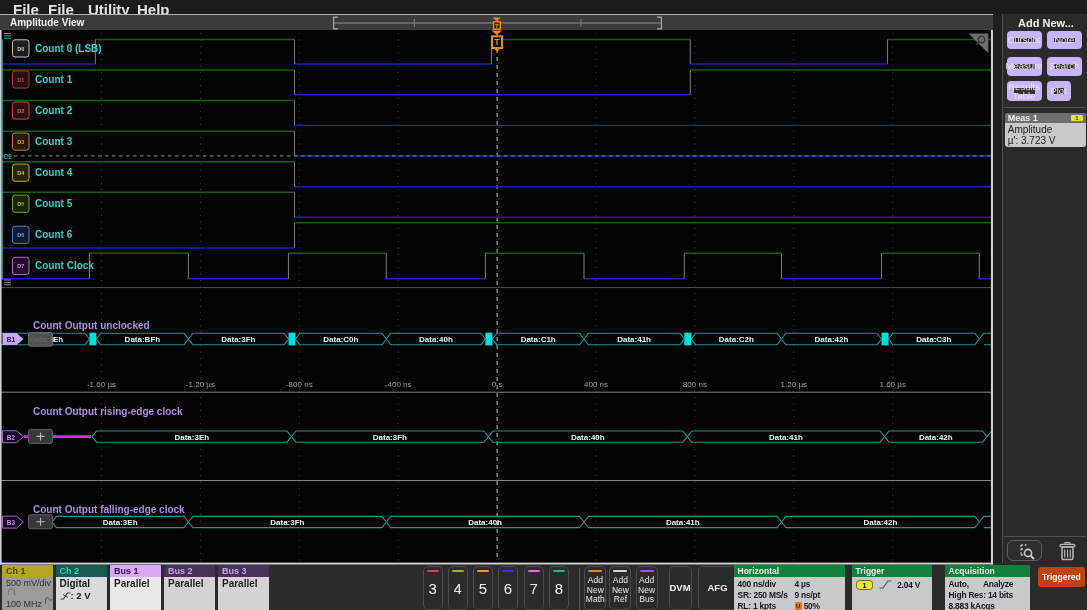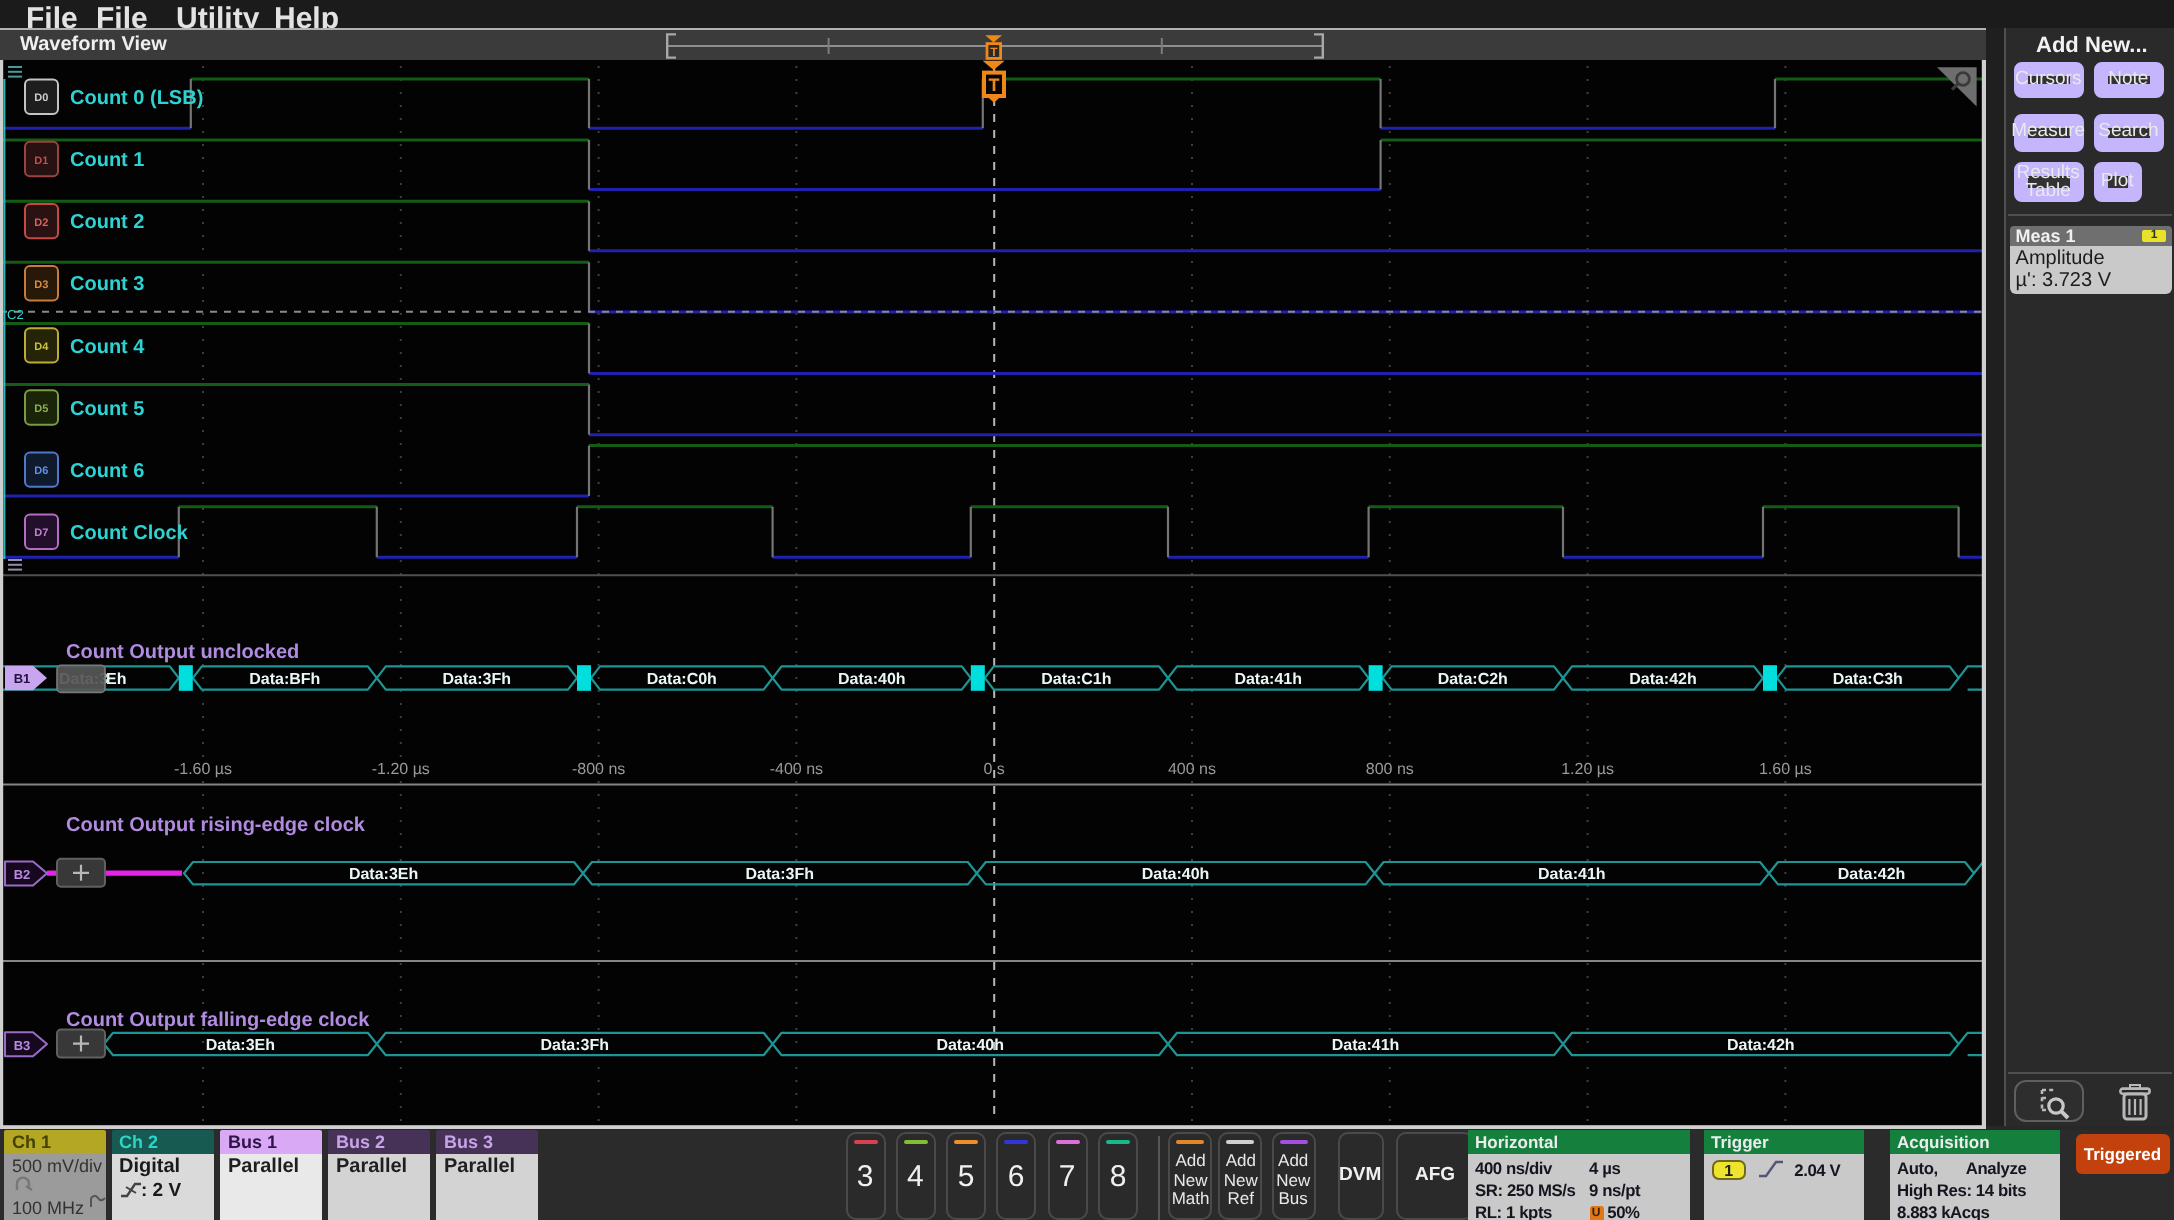--- a/index.html
+++ b/index.html
@@ -26,21 +26,21 @@
 .panel .bd{height:33.5px;background:#c9c9c9;color:#15151f;font-size:8.4px;font-weight:700;position:relative;letter-spacing:-0.2px}
 .prow{position:absolute;left:4px;white-space:nowrap}
 </style></head><body>
 <div id="menubar">
     <span style="left:13px">File</span>
     <span style="left:48px">File</span>
     <span style="left:88px">Utility</span>
     <span style="left:137px">Help</span>
   </div>
 <div id="tabbar">
-    <span class="tname">Waveform View</span>
+    <span class="tname">Amplitude View</span>
     <svg width="993" height="16" viewBox="0 0 993 16" style="position:absolute;left:0;top:0">
       <line x1="333" y1="8" x2="662" y2="8" stroke="#8f8f8f" stroke-width="1"></line>
       <path d="M338 2.2 H333.6 V13.8 H338" stroke="#a8a8a8" stroke-width="1.2" fill="none"></path>
       <path d="M657 2.2 H661.4 V13.8 H657" stroke="#a8a8a8" stroke-width="1.2" fill="none"></path>
       <line x1="414.3" y1="4" x2="414.3" y2="12" stroke="#7e7e7e" stroke-width="1"></line>
       <line x1="580.9" y1="4" x2="580.9" y2="12" stroke="#7e7e7e" stroke-width="1"></line>
       <polygon points="492.6,2.6 501,2.6 496.8,6.2" fill="#f08818"></polygon>
       <rect x="493.5" y="6.8" width="6.8" height="7.4" fill="#2a2a2a" stroke="#f08818" stroke-width="1.4"></rect>
       <text x="496.9" y="12.8" font-size="6" font-weight="700" fill="#f08818" text-anchor="middle" font-family="Liberation Sans">T</text>
     </svg>

